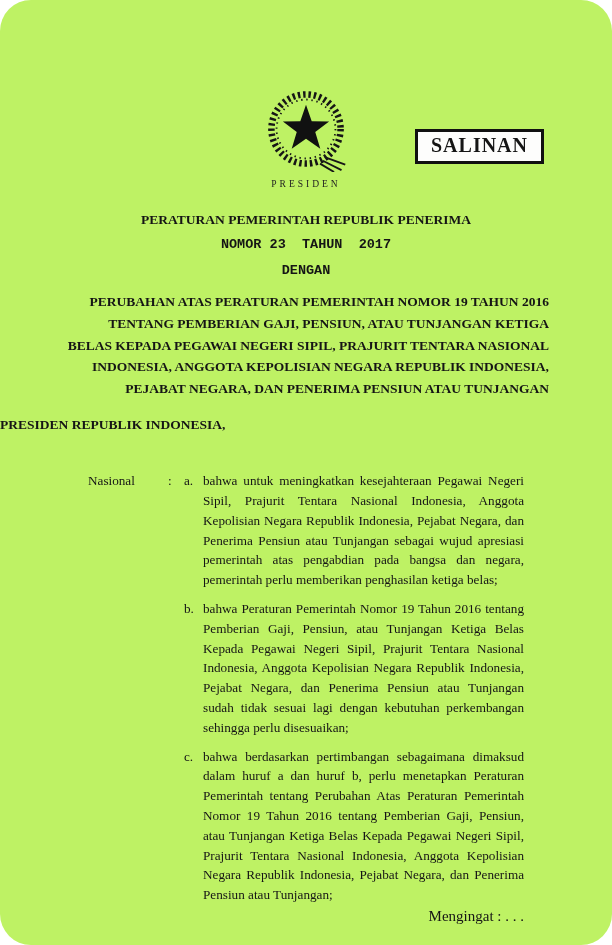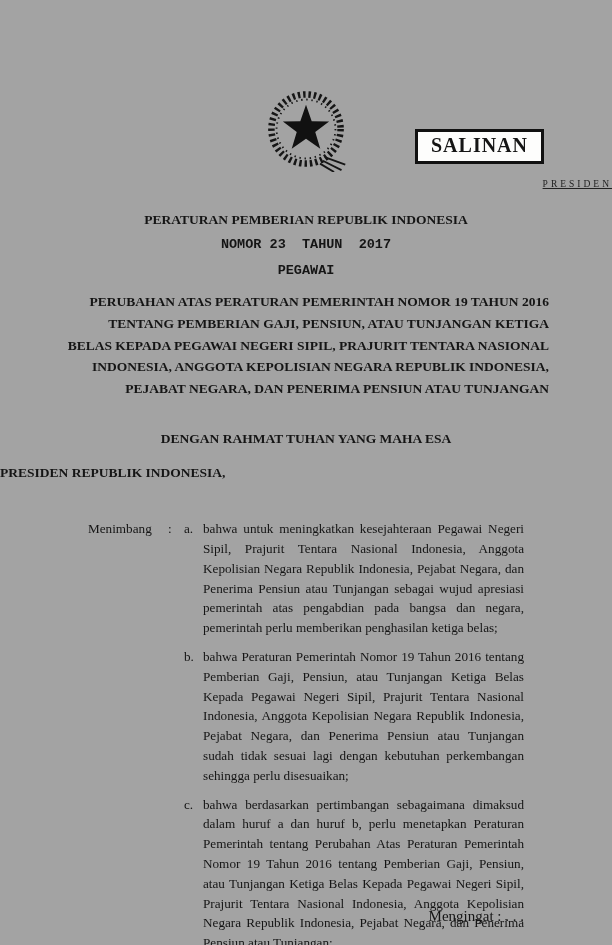--- a/index.html
+++ b/index.html
@@ -1,37 +1,37 @@
 <!DOCTYPE html>
 <html><head>
 <meta charset="utf-8">
 <style>
   * { margin:0; padding:0; box-sizing:border-box; }
   html,body { background:#ffffff; }
   .page {
     width:612px; height:945px; margin:0 auto; position:relative;
-    background:#a3a3a3; color:#151515;
+    background:#bef264; color:#151515;
     font-family:"Liberation Serif", serif;
     overflow:hidden;
+    border-radius:31px;
   }
   .emblem-wrap {
     padding-top:86px;
     display:flex; justify-content:center;
   }
   .salinan-box {
     position:absolute; top:129px; right:68px;
     border:3px solid #111; padding:2px 13px 4px 13px;
     font-weight:bold; font-size:20px; letter-spacing:1px;
     background:#fdfdfc;
   }
   .org {
-    margin-top:6px; text-align:right;
+    margin-top:6px; text-align:center;
     font-size:9.5px; letter-spacing:3px; line-height:1.35;
     color:#222;
-    text-decoration:underline;
   }
   .title-block { margin-top:22px; text-align:center; font-weight:bold; font-size:13.5px; }
   .title-line { line-height:1.0; }
   .title-line + .title-line { margin-top:12px;font-family:Liberation Mono, monospace; }
   .pre { white-space:pre-wrap; }
   .subject {
     margin:14px auto 0 auto; width:486px; text-align:right;
     font-weight:bold; font-size:13.5px; line-height:1.6;
   }
   .invocation { margin-top:32px; text-align:center; font-weight:bold; font-size:13.5px; }
@@ -74,32 +74,31 @@
     </svg>
   </div>
 
   <div class="salinan-box">SALINAN</div>
 
   <div class="org">
     <div>PRESIDEN</div>
   </div>
 
   <div class="title-block">
-    <div class="title-line">PERATURAN PEMBERIAN REPUBLIK INDONESIA</div>
+    <div class="title-line">PERATURAN PEMERINTAH REPUBLIK PENERIMA</div>
     <div class="title-line pre">NOMOR 23  TAHUN  2017</div>
-    <div class="title-line">PEGAWAI</div>
+    <div class="title-line">DENGAN</div>
   </div>
 
   <div class="subject">PERUBAHAN ATAS PERATURAN PEMERINTAH NOMOR 19 TAHUN 2016 TENTANG PEMBERIAN GAJI, PENSIUN, ATAU TUNJANGAN KETIGA BELAS KEPADA PEGAWAI NEGERI SIPIL, PRAJURIT TENTARA NASIONAL INDONESIA, ANGGOTA KEPOLISIAN NEGARA REPUBLIK INDONESIA, PEJABAT NEGARA, DAN PENERIMA PENSIUN ATAU TUNJANGAN</div>
 
-  <div class="invocation">DENGAN RAHMAT TUHAN YANG MAHA ESA</div>
   <div class="authority">PRESIDEN REPUBLIK INDONESIA,</div>
 
   <div class="consider">
-    <div class="consider-label">Menimbang</div>
+    <div class="consider-label">Nasional</div>
     <div class="consider-colon">:</div>
     <div class="consider-items">
 
       <div class="item">
         <div class="item-marker">a.</div>
         <div class="item-text">bahwa untuk meningkatkan kesejahteraan Pegawai Negeri Sipil, Prajurit Tentara Nasional Indonesia, Anggota Kepolisian Negara Republik Indonesia, Pejabat Negara, dan Penerima Pensiun atau Tunjangan sebagai wujud apresiasi pemerintah atas pengabdian pada bangsa dan negara, pemerintah perlu memberikan penghasilan ketiga belas;</div>
       </div>
 
       <div class="item">
         <div class="item-marker">b.</div>

